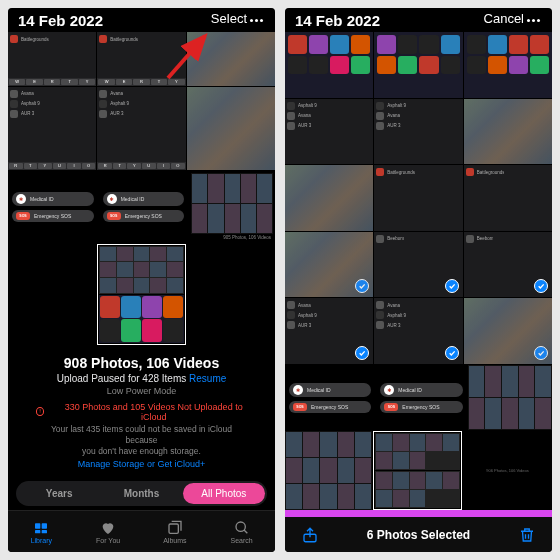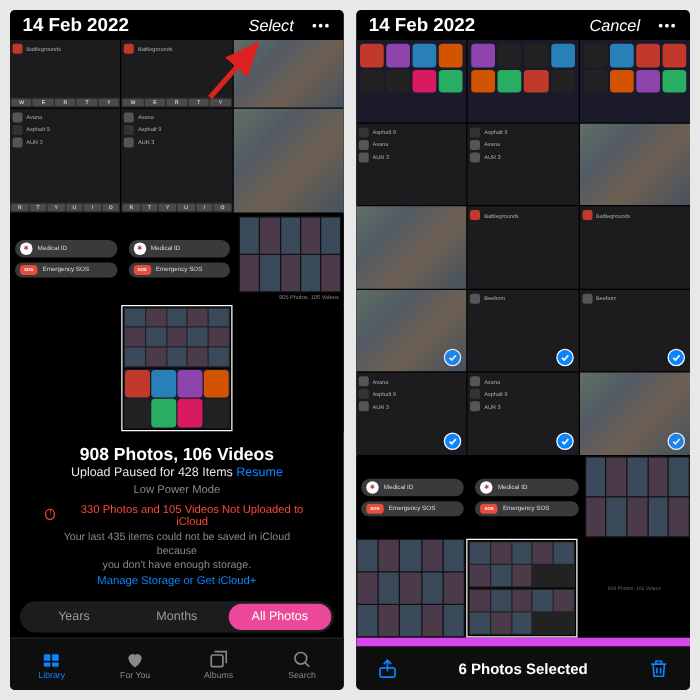--- a/index.html
+++ b/index.html
@@ -33,23 +33,21 @@
     position: relative;
     z-index: 2;
   }
   .date {
     font-size: 15px;
     font-weight: 600;
     text-shadow: 0 1px 2px rgba(0,0,0,0.6);
   }
   .header-right {
     display: flex;
-    align-items: center;
-    gap: 12px;
-    font-style: italic;
+    align-items: flex-start;
   }
   .select-btn {
     font-size: 13px;
     font-weight: 500;
     color: #fff;
   }
   .more-icon {
     width: 18px; height: 18px;
     display: flex;
     align-items: center;
@@ -239,20 +237,21 @@
     padding: 2px;
     display: flex;
   }
   .seg {
     flex: 1;
     text-align: center;
     font-size: 10px;
     color: #999;
     padding: 5px 0;
     border-radius: 14px;
+    font-weight: bold;
   }
   .seg.active { background: #ec4899; color: #fff; font-weight:500; }
   .tabbar {
     height: 42px;
     background: #0e0e0e;
     border-top: 1px solid #222;
     display: flex;
   }
   .tab {
     flex: 1;

